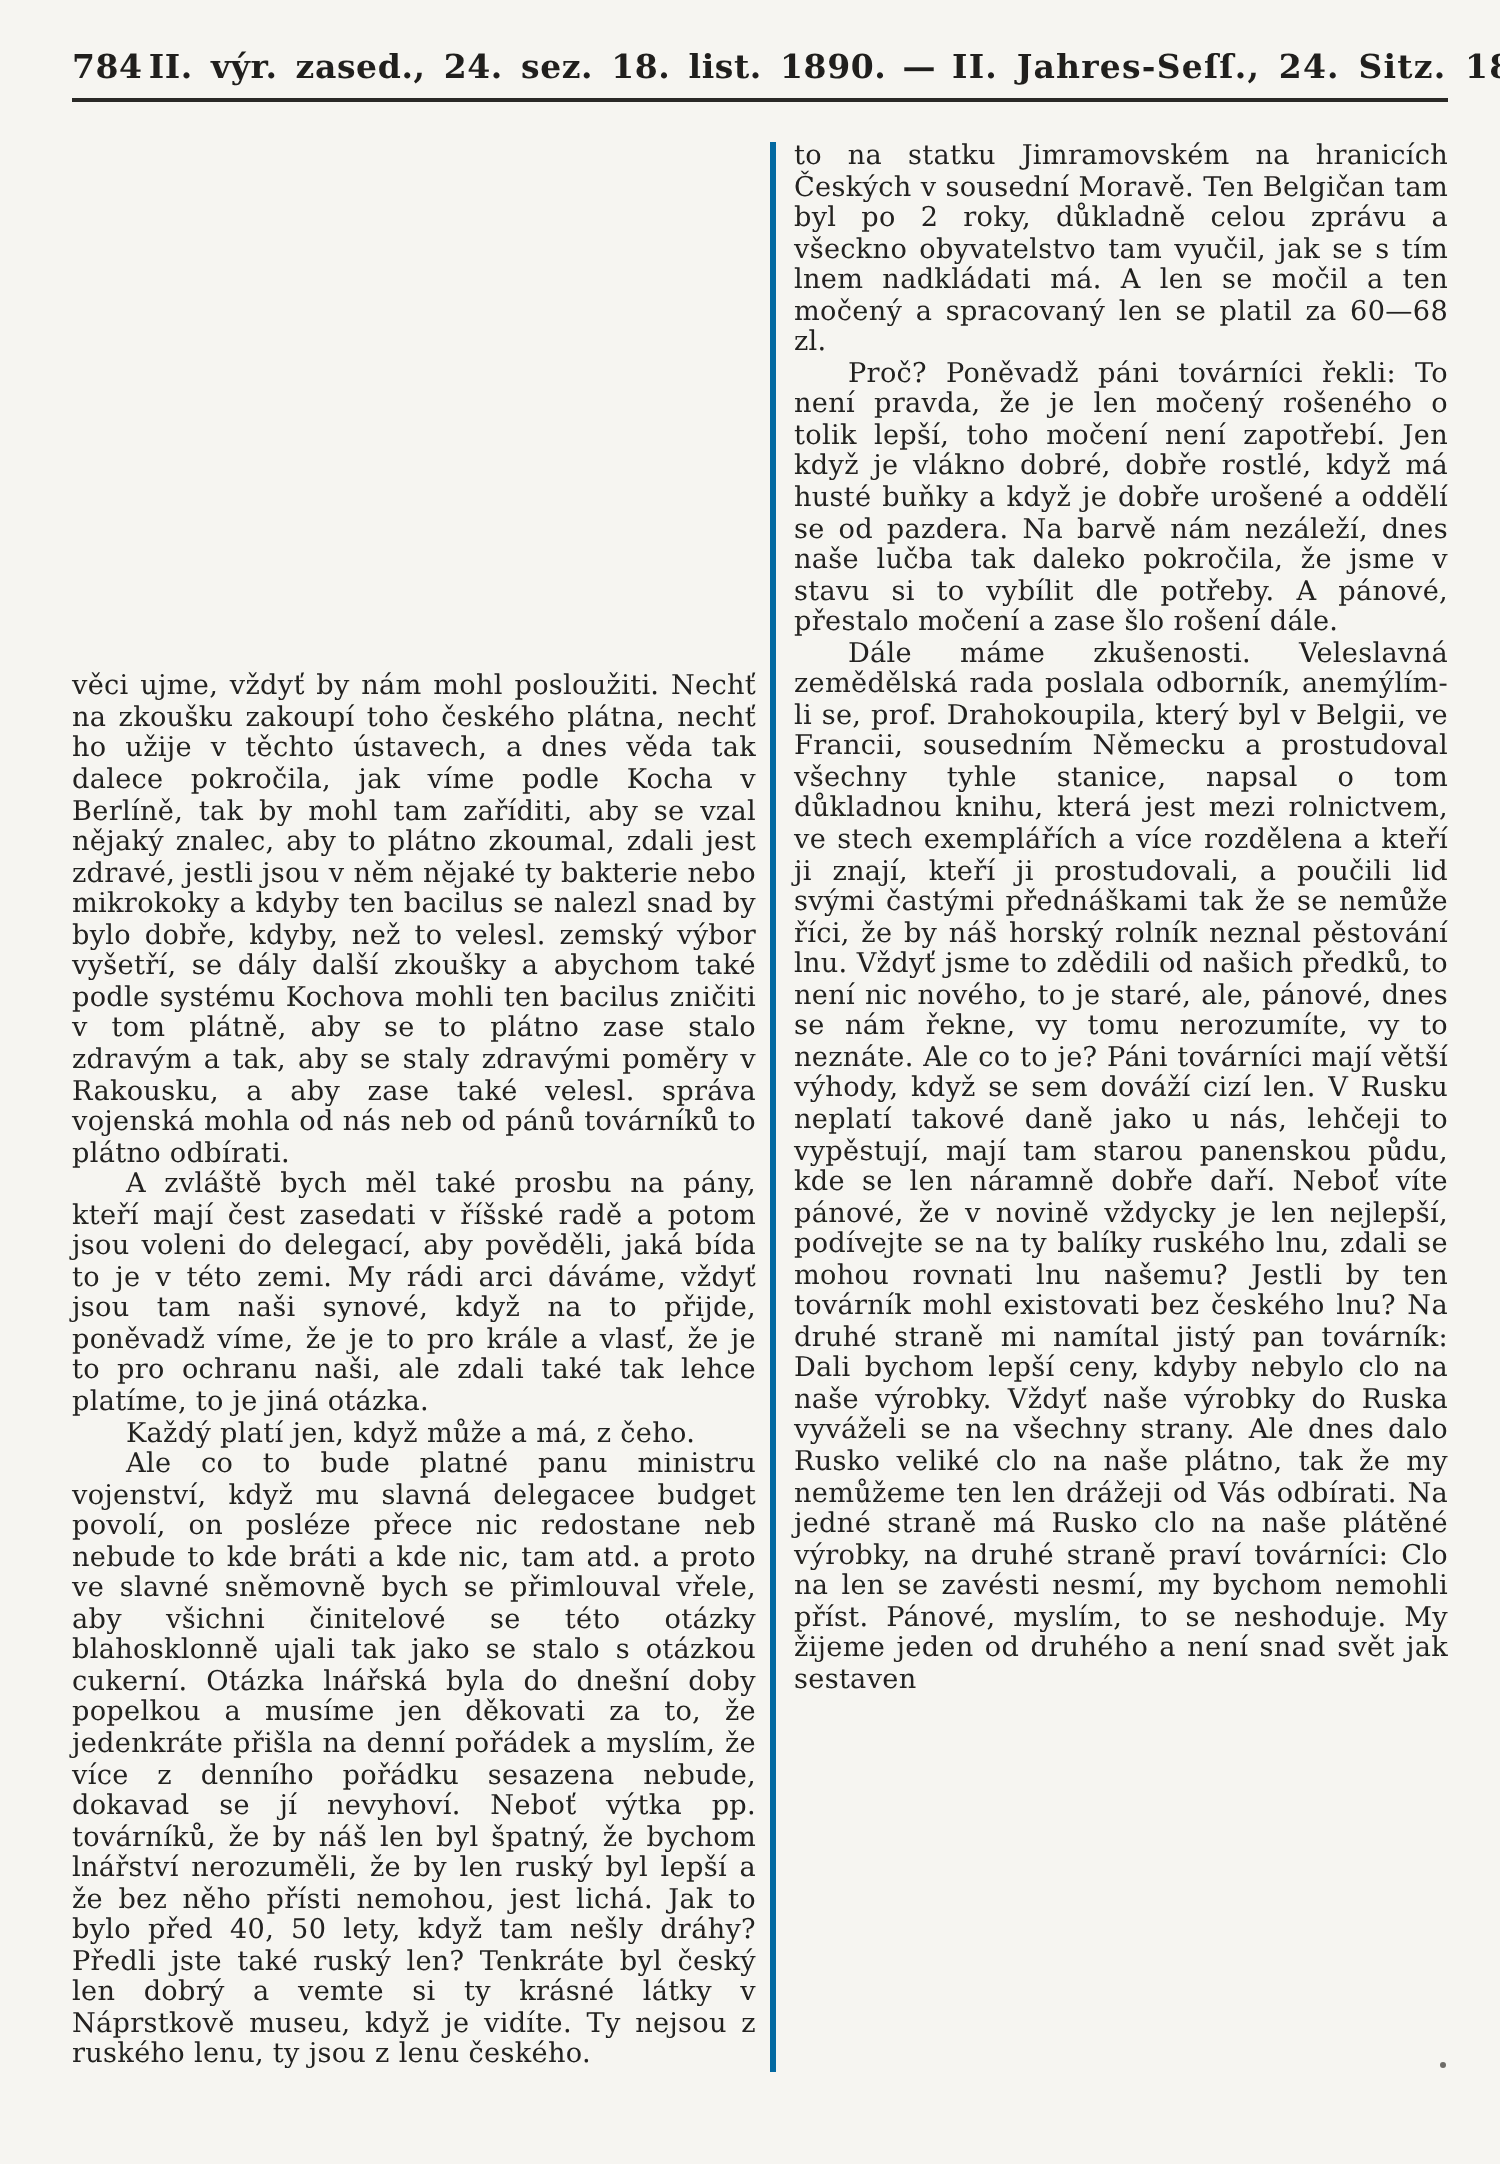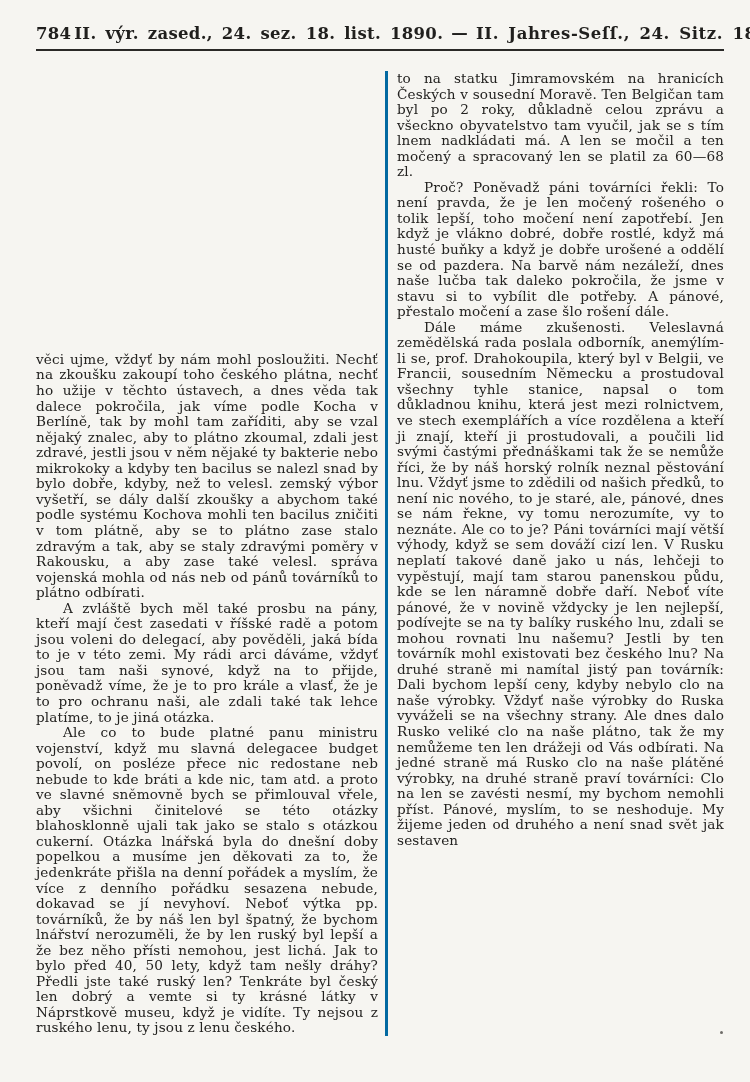--- a/index.html
+++ b/index.html
@@ -76,20 +76,21 @@
 <div class="page">
 
   <div class="header">
     <span class="pgnum">784</span><span>II. výr. zased., 24. sez. 18. list. 1890.</span><span class="sep">—</span><span class="fraktur">II. Jahres-Seſſ., 24. Sitz. 18. Nov. 1890</span>
   </div>
 
   <div class="columns">
     <div class="col left">
         <p class="par">věci ujme, vždyť by nám mohl posloužiti. Nechť na zkoušku zakoupí toho českého plátna, nechť ho užije v těchto ústavech, a dnes věda tak dalece pokročila, jak víme podle Kocha v Berlíně, tak by mohl tam zaříditi, aby se vzal nějaký znalec, aby to plátno zkoumal, zdali jest zdravé, jestli jsou v něm nějaké ty bakterie nebo mikrokoky a kdyby ten bacilus se nalezl snad by bylo dobře, kdyby, než to velesl. zemský výbor vyšetří, se dály další zkoušky a abychom také podle systému Kochova mohli ten bacilus zničiti v tom plátně, aby se to plátno zase stalo zdravým a tak, aby se staly zdravými poměry v Rakousku, a aby zase také velesl. správa vojenská mohla od nás neb od pánů továrníků to plátno odbírati.</p>
         <p class="par indent">A zvláště bych měl také prosbu na pány, kteří mají čest zasedati v říšské radě a potom jsou voleni do delegací, aby pověděli, jaká bída to je v této zemi. My rádi arci dáváme, vždyť jsou tam naši synové, když na to přijde, poněvadž víme, že je to pro krále a vlasť, že je to pro ochranu naši, ale zdali také tak lehce platíme, to je jiná otázka.</p>
+        <p class="par indent">Každý platí jen, když může a má, z čeho.</p>
         <p class="par indent">Ale co to bude platné panu ministru vojenství, když mu slavná delegacee budget povolí, on posléze přece nic redostane neb nebude to kde bráti a kde nic, tam atd. a proto ve slavné sněmovně bych se přimlouval vřele, aby všichni činitelové se této otázky blahosklonně ujali tak jako se stalo s otázkou cukerní. Otázka lnářská byla do dnešní doby popelkou a musíme jen děkovati za to, že jedenkráte přišla na denní pořádek a myslím, že více z denního pořádku sesazena nebude, dokavad se jí nevyhoví. Neboť výtka pp. továrníků, že by náš len byl špatný, že bychom lnářství nerozuměli, že by len ruský byl lepší a že bez něho přísti nemohou, jest lichá. Jak to bylo před 40, 50 lety, když tam nešly dráhy? Předli jste také ruský len? Tenkráte byl český len dobrý a vemte si ty krásné látky v Náprstkově museu, když je vidíte. Ty nejsou z ruského lenu, ty jsou z lenu českého.</p>
       </div>
     <div class="col right">
         <p class="par">to na statku Jimramovském na hranicích Českých v sousední Moravě. Ten Belgičan tam byl po 2 roky, důkladně celou zprávu a všeckno obyvatelstvo tam vyučil, jak se s tím lnem nadkládati má. A len se močil a ten močený a spracovaný len se platil za 60—68 zl.</p>
         <p class="par indent">Proč? Poněvadž páni továrníci řekli: To není pravda, že je len močený rošeného o tolik lepší, toho močení není zapotřebí. Jen když je vlákno dobré, dobře rostlé, když má husté buňky a když je dobře urošené a oddělí se od pazdera. Na barvě nám nezáleží, dnes naše lučba tak daleko pokročila, že jsme v stavu si to vybílit dle potřeby. A pánové, přestalo močení a zase šlo rošení dále.</p>
         <p class="par indent">Dále máme zkušenosti. Veleslavná zemědělská rada poslala odborník, anemýlím-li se, prof. Drahokoupila, který byl v Belgii, ve Francii, sousedním Německu a prostudoval všechny tyhle stanice, napsal o tom důkladnou knihu, která jest mezi rolnictvem, ve stech exemplářích a více rozdělena a kteří ji znají, kteří ji prostudovali, a poučili lid svými častými přednáškami tak že se nemůže říci, že by náš horský rolník neznal pěstování lnu. Vždyť jsme to zdědili od našich předků, to není nic nového, to je staré, ale, pánové, dnes se nám řekne, vy tomu nerozumíte, vy to neznáte. Ale co to je? Páni továrníci mají větší výhody, když se sem dováží cizí len. V Rusku neplatí takové daně jako u nás, lehčeji to vypěstují, mají tam starou panenskou půdu, kde se len náramně dobře daří. Neboť víte pánové, že v novině vždycky je len nejlepší, podívejte se na ty balíky ruského lnu, zdali se mohou rovnati lnu našemu? Jestli by ten továrník mohl existovati bez českého lnu? Na druhé straně mi namítal jistý pan továrník: Dali bychom lepší ceny, kdyby nebylo clo na naše výrobky. Vždyť naše výrobky do Ruska vyváželi se na všechny strany. Ale dnes dalo Rusko veliké clo na naše plátno, tak že my nemůžeme ten len drážeji od Vás odbírati. Na jedné straně má Rusko clo na naše plátěné výrobky, na druhé straně praví továrníci: Clo na len se zavésti nesmí, my bychom nemohli příst. Pánové, myslím, to se neshoduje. My žijeme jeden od druhého a není snad svět jak sestaven</p>
       </div>
   </div>
 
   <div class="speck"></div>

